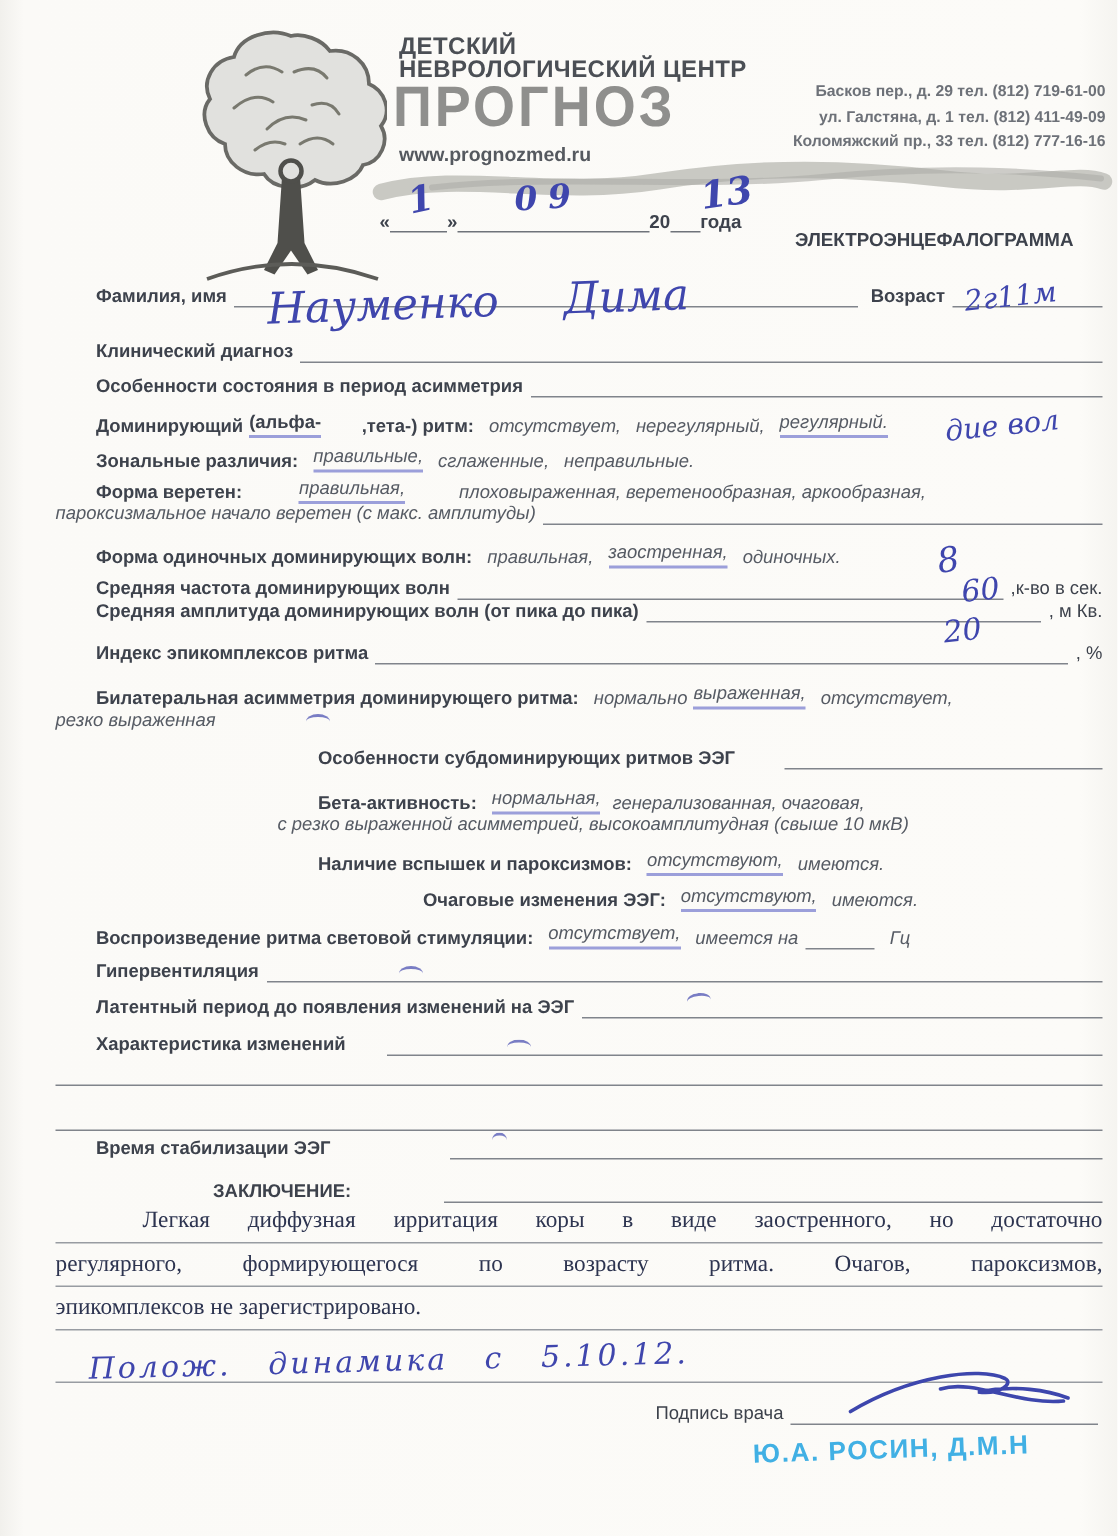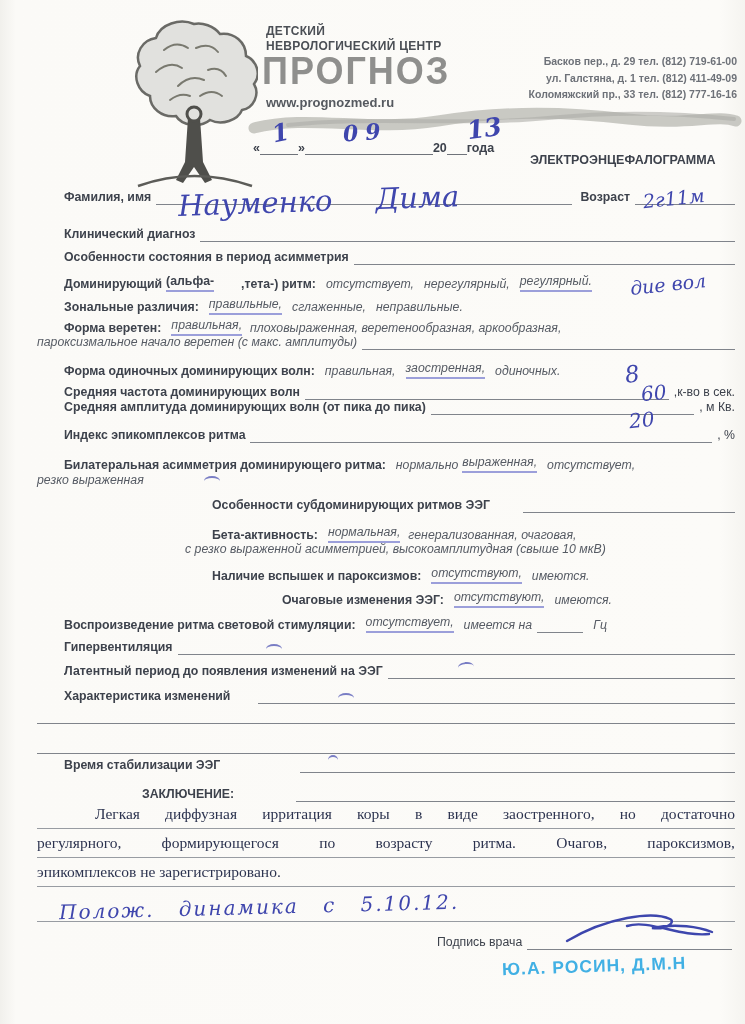--- a/index.html
+++ b/index.html
@@ -1,21 +1,21 @@
 <!DOCTYPE html>
 <html><head>
 <meta charset="utf-8">
 <style>
   html,body{margin:0;padding:0;}
   .page{position:relative;width:745px;height:1024px;overflow:hidden;
     background:linear-gradient(90deg,#f1f0ec 0px,#fbfaf7 16px,#fcfbf8 720px,#f5f4f0 745px);
     font-family:"Liberation Sans",sans-serif;color:#3d424c;}
   
   .logo{position:absolute;left:130px;top:14px;width:128px;height:180px;}
-  .clinic{position:absolute;left:266px;top:24px;font-weight:bold;font-size:12px;line-height:15px;color:#4b4f55;letter-spacing:.3px;}
+  .clinic{position:absolute;left:266px;top:24px;font-weight:bold;font-size:16px;line-height:15px;color:#4b4f55;letter-spacing:.3px;}
   .brand{position:absolute;left:262px;top:50px;font-weight:bold;font-size:36px;color:#8f8f8d;letter-spacing:2px;transform:scaleY(1.06);}
   .website{position:absolute;left:266px;top:95px;font-weight:bold;font-size:13px;color:#55595f;}
   .contacts{position:absolute;left:440px;top:53px;width:297px;text-align:right;
     font-weight:bold;font-size:10.5px;line-height:16.5px;color:#6d7178;}
   .swoosh{position:absolute;left:248px;top:104px;}
   
   .dateline{position:absolute;left:253px;top:140px;width:260px;display:flex;align-items:flex-end;font-size:12.5px;font-weight:bold;}
   .dl-line{border-bottom:1.3px solid #6f737a;position:relative;height:14px;}
   .hw{font-family:"DejaVu Serif",serif;font-style:italic;color:#3f46ad;}
   .hw-abs{position:absolute;white-space:nowrap;}
@@ -130,21 +130,21 @@
       <span class="hw" style="margin-left:38px;font-size:19px;transform:rotate(-6deg);white-space:nowrap;">дие вол</span>
     </div>
 
     <div class="row" style="top:297px;">
       <span class="lbl">Зональные различия:</span>
       <span class="opt sel">правильные,</span>
       <span class="opt">сглаженные,</span>
       <span class="opt">неправильные.</span>
     </div>
 
-    <div class="row" style="top:318px;">
+    <div class="row" style="top:318px;gap:28px;">
       <span class="lbl">Форма веретен:</span>
       <span class="opt sel">правильная,</span>
       <span class="opts">плоховыраженная, веретенообразная, аркообразная,</span>
     </div>
     <div class="row" style="top:335px;">
       <span class="opts" style="margin-left:0;">пароксизмальное начало веретен (с макс. амплитуды)</span>
       <span class="line"></span>
     </div>
 
     <div class="row" style="top:361px;">

